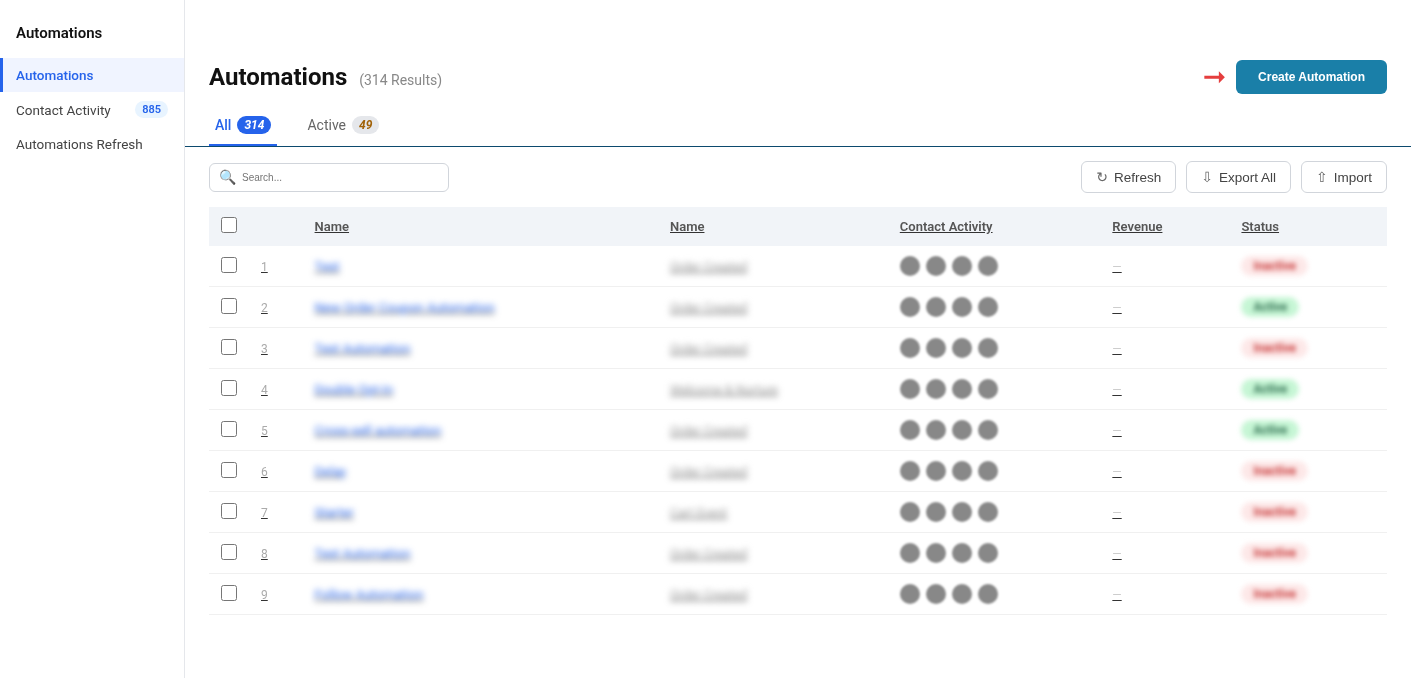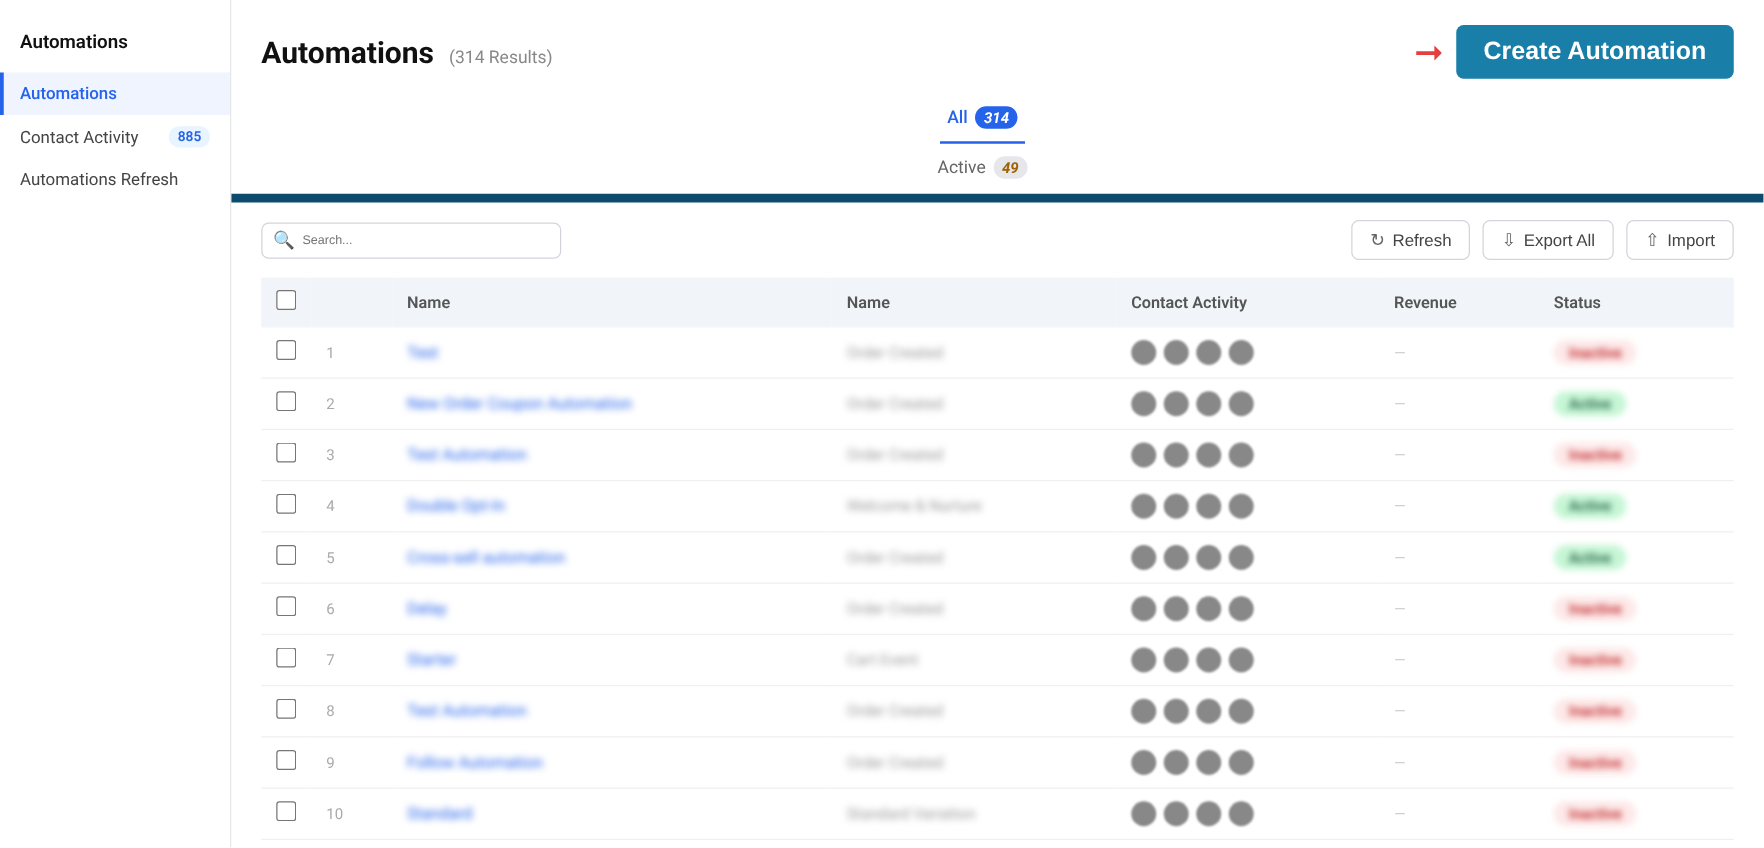--- a/index.html
+++ b/index.html
@@ -6,51 +6,51 @@
     body { font-family: -apple-system, BlinkMacSystemFont, 'Segoe UI', Roboto, sans-serif; background: #fff; color: #333; display: flex; height: 678px; overflow: hidden; }
 
     
     .sidebar { width: 185px; border-right: 1px solid #e5e7eb; padding: 16px 0; flex-shrink: 0; }
     .sidebar-title { font-size: 15px; font-weight: 600; color: #111; padding: 8px 16px 16px; }
     .sidebar-item { padding: 9px 16px; font-size: 13.5px; color: #444; cursor: pointer; display: flex; align-items: center; justify-content: space-between; }
     .sidebar-item.active { color: #2563eb; border-left: 3px solid #2563eb; padding-left: 13px; background: #f0f4ff; font-weight: 500; }
     .sidebar-badge { background: #e8f4ff; color: #2563eb; font-size: 11px; font-weight: 600; padding: 2px 7px; border-radius: 12px; }
 
     
-    .main { flex: 1; display: flex; flex-direction: column; overflow: hidden; }
+    .main { flex: 1; display: flex; flex-direction: column; overflow: hidden; margin-top: 40px; }
 
     
     .header-row { display: flex; align-items: center; justify-content: space-between; padding: 20px 24px 12px; }
     .page-title { font-size: 24px; font-weight: 700; color: #111; }
     .results-count { font-size: 14px; color: #888; font-weight: 400; margin-left: 8px; }
-    .create-btn { background: #1a7fa8; color: #fff; border: none; padding: 10px 22px; border-radius: 6px; font-size: 20px; font-weight: 600; cursor: pointer; white-space: nowrap; }
+    .create-btn { background: #1a7fa8; color: #fff; border: none; padding: 10px 22px; border-radius: 6px; font-size: 12px; font-weight: 600; cursor: pointer; white-space: nowrap; }
 
     
     .arrow-area { display: flex; align-items: center; gap: 10px; }
     .red-arrow { color: #e53e3e; font-size: 28px; line-height: 1; }
 
     
-    .tabs-row { display: flex; align-items: center; padding: 0 24px; border-bottom: 7px solid #0c4a6e; flex-direction: column; }
+    .tabs-row { display: flex; align-items: center; padding: 0 24px; border-bottom: 1px solid #0c4a6e; }
     .tab { padding: 10px 6px; margin-right: 24px; font-size: 14px; color: #666; cursor: pointer; border-bottom: 2px solid transparent; display: flex; align-items: center; gap: 6px; }
     .tab.active { color: #2563eb; border-bottom: 2px solid #2563eb; font-weight: 500; }
     .tab-badge { font-size: 12px; font-weight: 700; padding: 2px 7px; border-radius: 12px; font-style: italic; }
     .tab-badge.blue { background: #2563eb; color: #fff; }
     .tab-badge.gray { background: #e5e7eb; color: #a16207; }
 
     
     .toolbar { display: flex; align-items: center; justify-content: space-between; padding: 14px 24px; }
     .search-wrap { position: relative; width: 240px; }
     .search-icon-inner { position: absolute; left: 10px; top: 50%; transform: translateY(-50%); color: #aaa; font-size: 14px; }
     .search-input { width: 100%; padding: 8px 12px 8px 32px; border: 1px solid #d1d5db; border-radius: 6px; font-size: 10px; color: #555; outline: none; }
     .toolbar-actions { display: flex; gap: 10px; }
     .toolbar-btn { display: flex; align-items: center; gap: 6px; padding: 7px 14px; border: 1px solid #d1d5db; border-radius: 6px; background: #fff; font-size: 13.5px; color: #444; cursor: pointer; }
     .toolbar-btn-icon { font-size: 14px; color: #666; }
 
     
-    .table-wrap { flex: 1; overflow-y: auto; padding: 0 24px; }
+    .table-wrap { flex: 1; overflow-y: auto; padding: 0 24px; text-decoration: underline; }
     table { width: 100%; border-collapse: collapse; }
     thead tr { background: #f1f4f8; }
     th { text-align: left; padding: 10px 12px; font-size: 13px; font-weight: 600; color: #555; }
     th:first-child { width: 40px; }
     td { padding: 10px 12px; font-size: 13px; border-bottom: 1px solid #f0f0f0; vertical-align: middle; }
     .row-checkbox { width: 16px; height: 16px; }
     .row-num { color: #aaa; font-size: 12px; }
     .row-name { color: #2563eb; font-size: 13px; filter: blur(3px); }
     .row-event { color: #999; font-size: 12.5px; filter: blur(3px); }
     .activity-dots { display: flex; gap: 6px; align-items: center; }
@@ -273,33 +273,17 @@
         <div class="activity-dots">
           <div class="dot"></div>
           <div class="dot"></div>
           <div class="dot"></div>
           <div class="dot"></div>
         </div>
       </td>
       <td><span class="revenue-col">—</span></td>
       <td><span class="status-badge status-inactive">Inactive</span></td>
     </tr>
-          <tr>
-      <td><input type="checkbox" class="row-checkbox" style=""></td>
-      <td><span class="row-num">10</span></td>
-      <td><span class="row-name">Standard</span></td>
-      <td><span class="row-event">Standard Variation</span></td>
-      <td>
-        <div class="activity-dots">
-          <div class="dot"></div>
-          <div class="dot"></div>
-          <div class="dot"></div>
-          <div class="dot"></div>
-        </div>
-      </td>
-      <td><span class="revenue-col">—</span></td>
-      <td><span class="status-badge status-inactive">Inactive</span></td>
-    </tr>
         </tbody>
     </table>
   </div>
 
 </div>
 
 </body></html>

